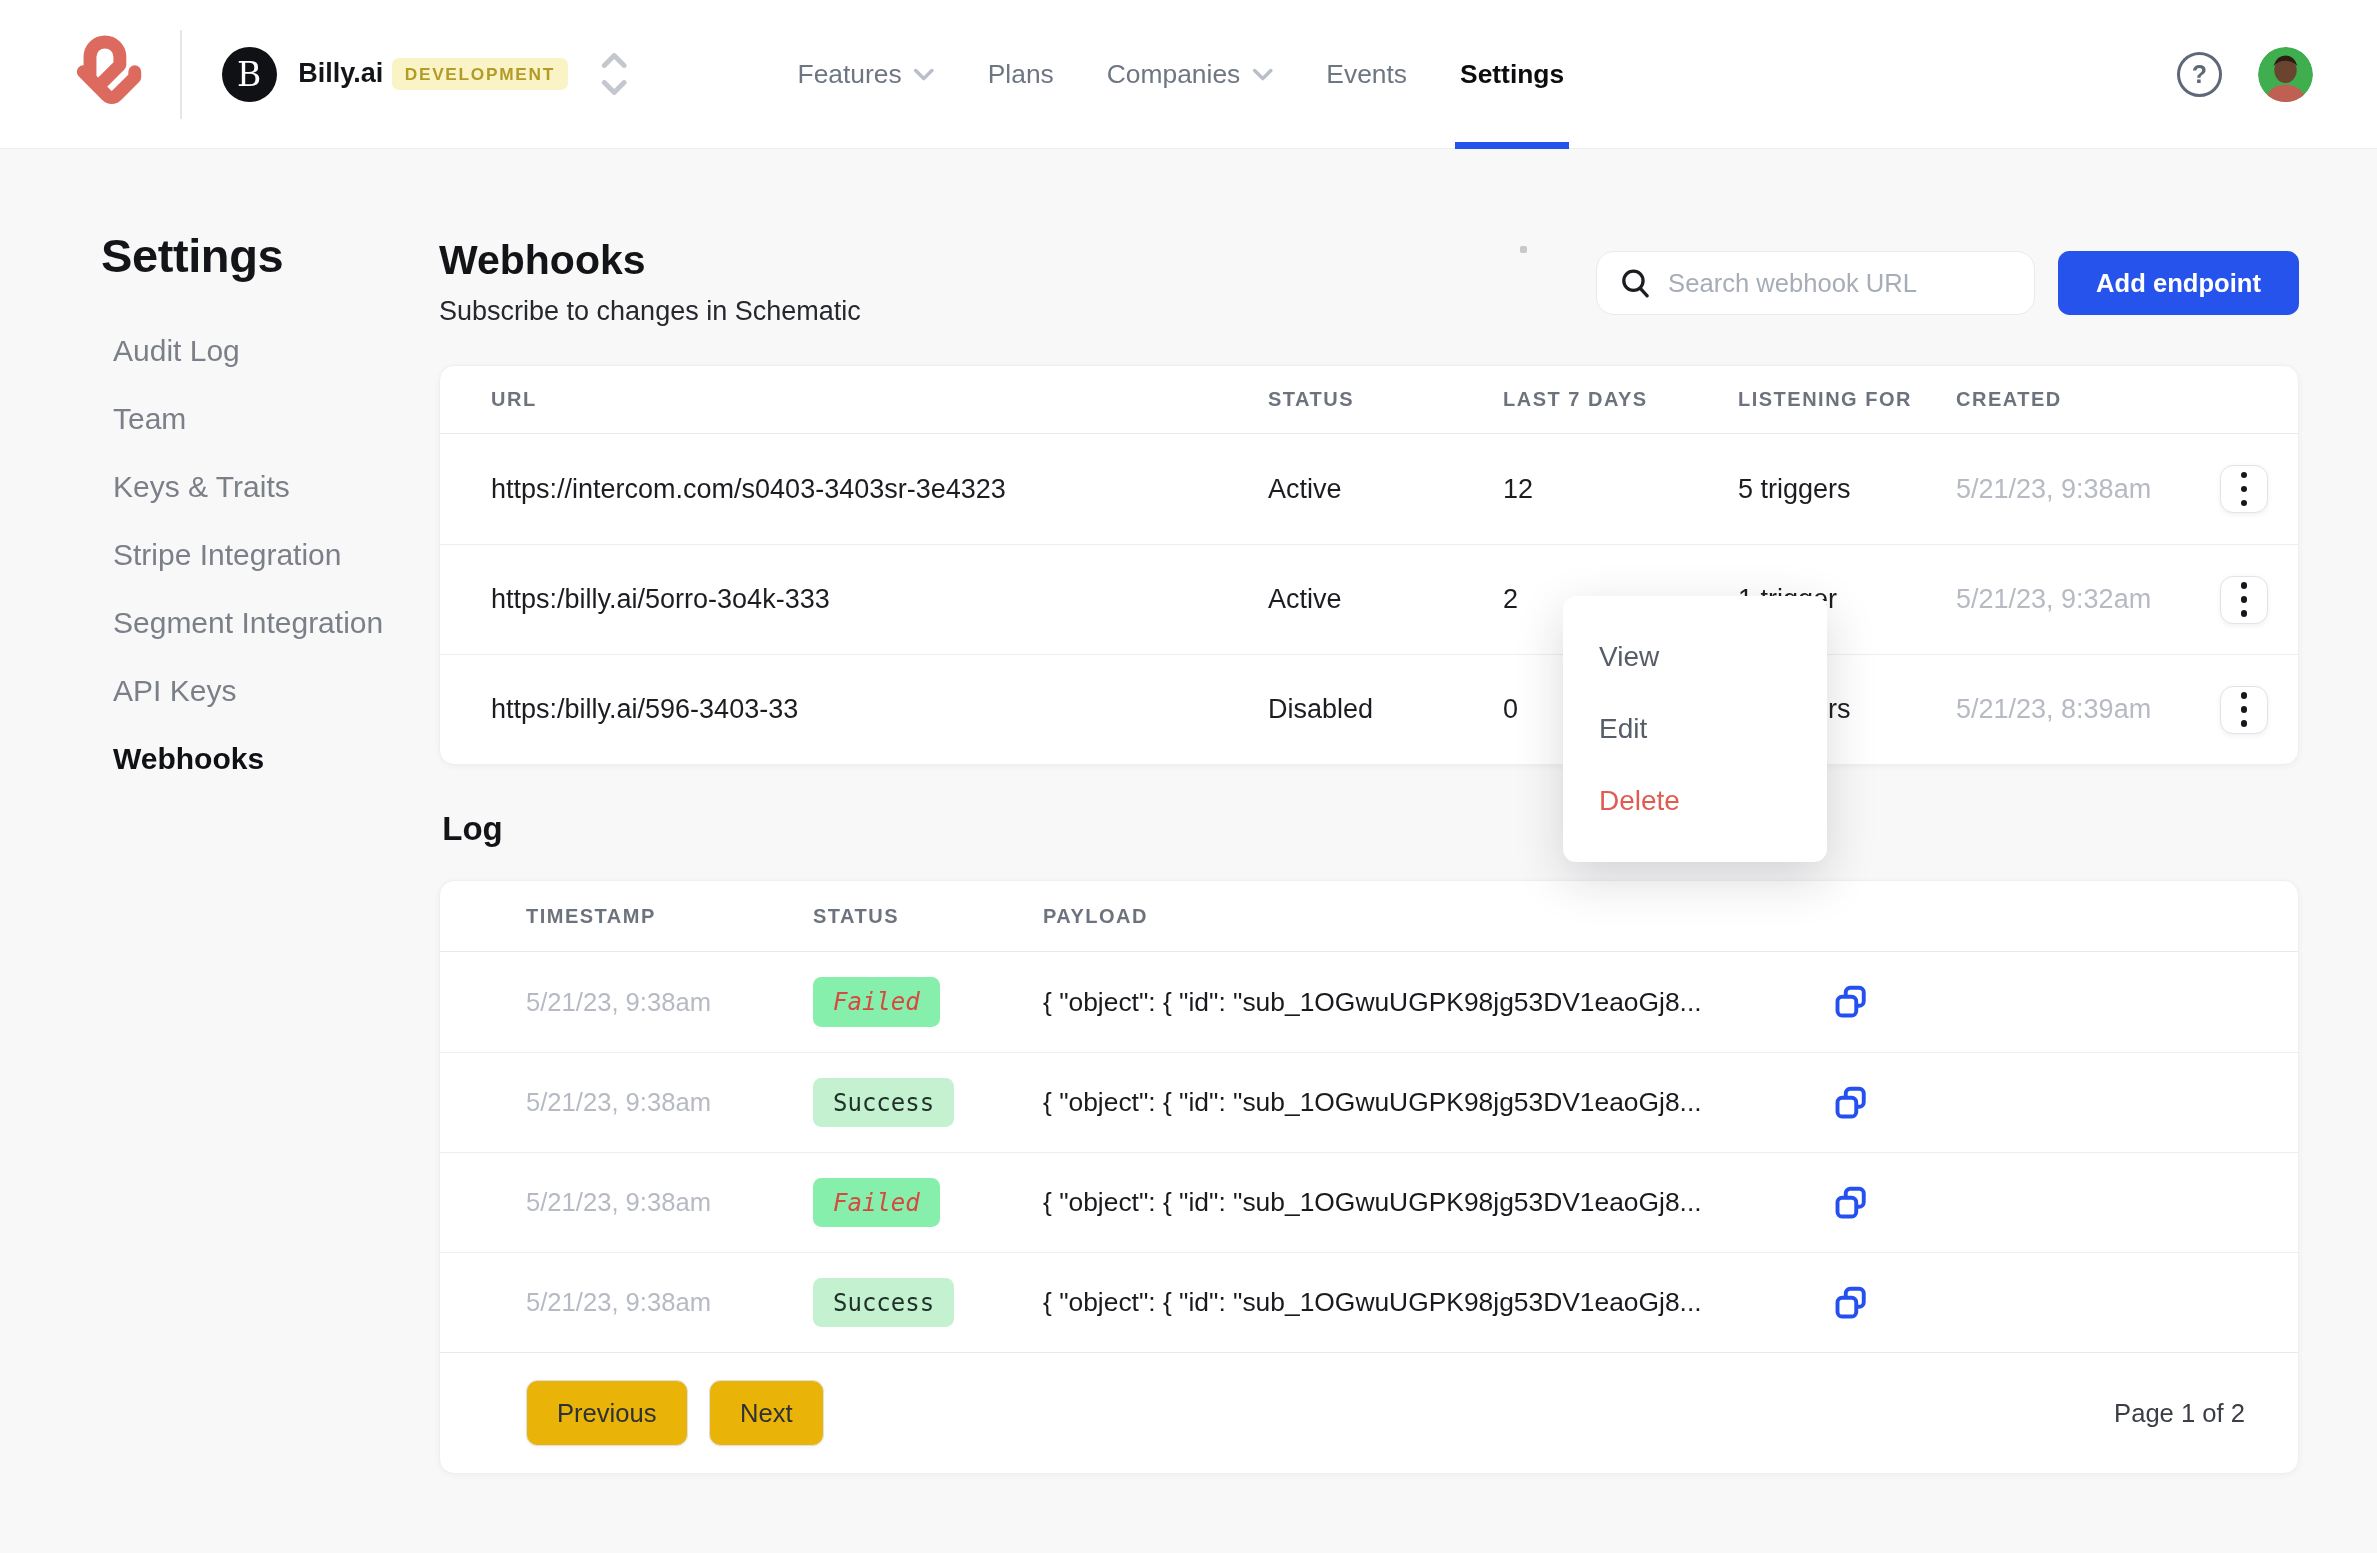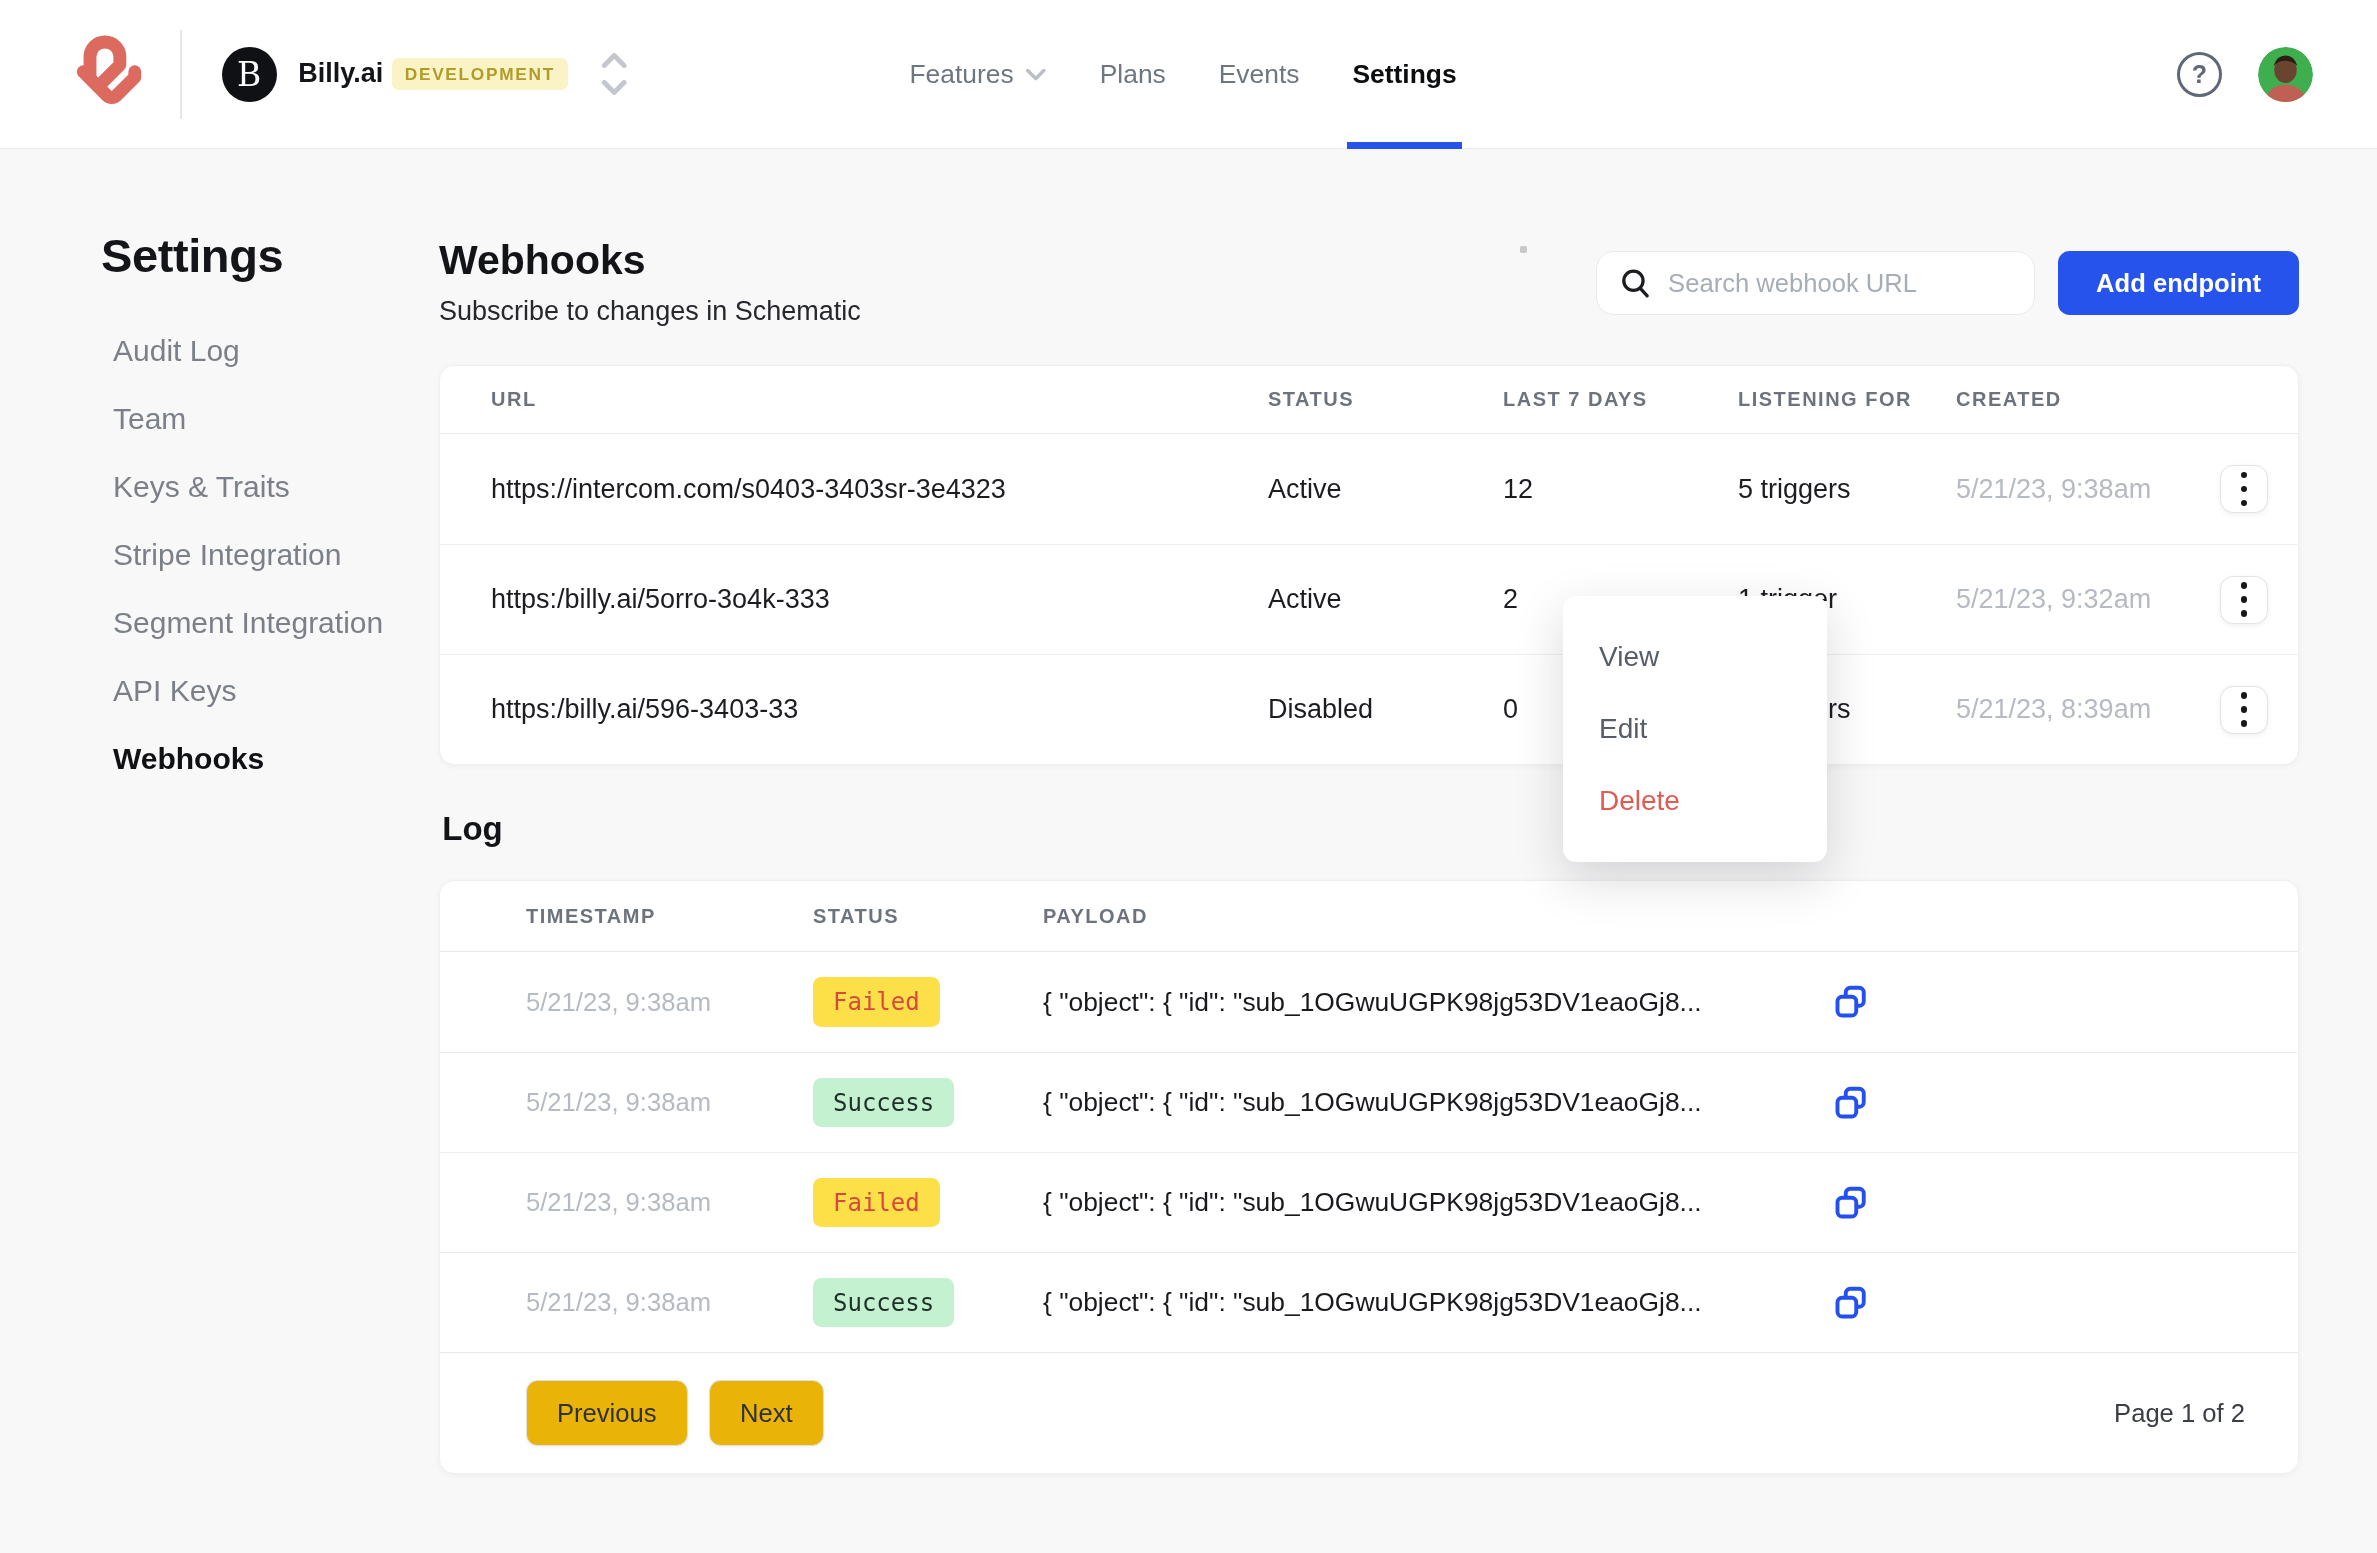--- a/index.html
+++ b/index.html
@@ -88,21 +88,21 @@
   .log-title { position:absolute; top:661px; left:3.3px; font-size:33px; font-weight:700; color:#131417; }
   .log-card { position:absolute; top:731px; left:0; width:1860px; }
   .log-grid { display:grid; grid-template-columns:287px 230px 790px 74px 1fr;
               align-items:center; padding-left:86px; }
   .log-head { height:71px; border-bottom:1.7px solid #e9eaee; }
   .log-row { height:100px; }
   .log-row + .log-row { border-top:1.7px solid #edeef2; }
   .log-ts { font-size:25.6px; color:#b6bac2; }
   .status-badge { display:inline-block; font-family:"DejaVu Sans Mono", monospace; font-size:24px;
                   padding:10.7px 20px; border-radius:8.3px; }
-  .status-badge.failed { background:#fde047; color:#d6493f; }
+  .status-badge.failed { background:#86efac; color:#d6493f;font-style:italic; }
   .status-badge.success { background:#c4f2d0; color:#20312a; }
   .log-payload { font-size:26.4px; color:#191a1d; white-space:nowrap; overflow:hidden; }
   .copy-btn { cursor:pointer; display:flex; align-items:center; }
 
   .log-footer { border-top:1.7px solid #e9eaee; height:121px; display:flex; align-items:center;
                 padding:0 53px 0 86px; }
   .pg-btn { background:#eab308; border:1.7px solid #dfe0e4; border-radius:11.6px; padding:17.3px 30px;
             font-size:25.6px; color:#2e3136; cursor:pointer; font-family:"Liberation Sans", sans-serif;
             box-shadow:0 1.7px 3.3px rgba(0,0,0,0.04); }
   .pg-btn + .pg-btn { margin-left:21.5px; }
@@ -144,20 +144,26 @@
     <nav class="nav" id="main-nav">
         <div class="nav-item">
     <span>Features</span>
     <svg width="21.5" height="13.2" viewBox="0 0 16 9">
       <path d="M2 1.5 L8 7.5 L14 1.5" fill="none" stroke="#b9bfc8" stroke-width="2.6" stroke-linecap="round" stroke-linejoin="round"></path>
     </svg>
   </div>
         <div class="nav-item">
     <span>Plans</span>
 
+  </div>
+        <div class="nav-item">
+    <span>Companies</span>
+    <svg width="21.5" height="13.2" viewBox="0 0 16 9">
+      <path d="M2 1.5 L8 7.5 L14 1.5" fill="none" stroke="#b9bfc8" stroke-width="2.6" stroke-linecap="round" stroke-linejoin="round"></path>
+    </svg>
   </div>
         <div class="nav-item">
     <span>Events</span>
 
   </div>
         <div class="nav-item active">
     <span>Settings</span>
 
   </div>
       </nav>

